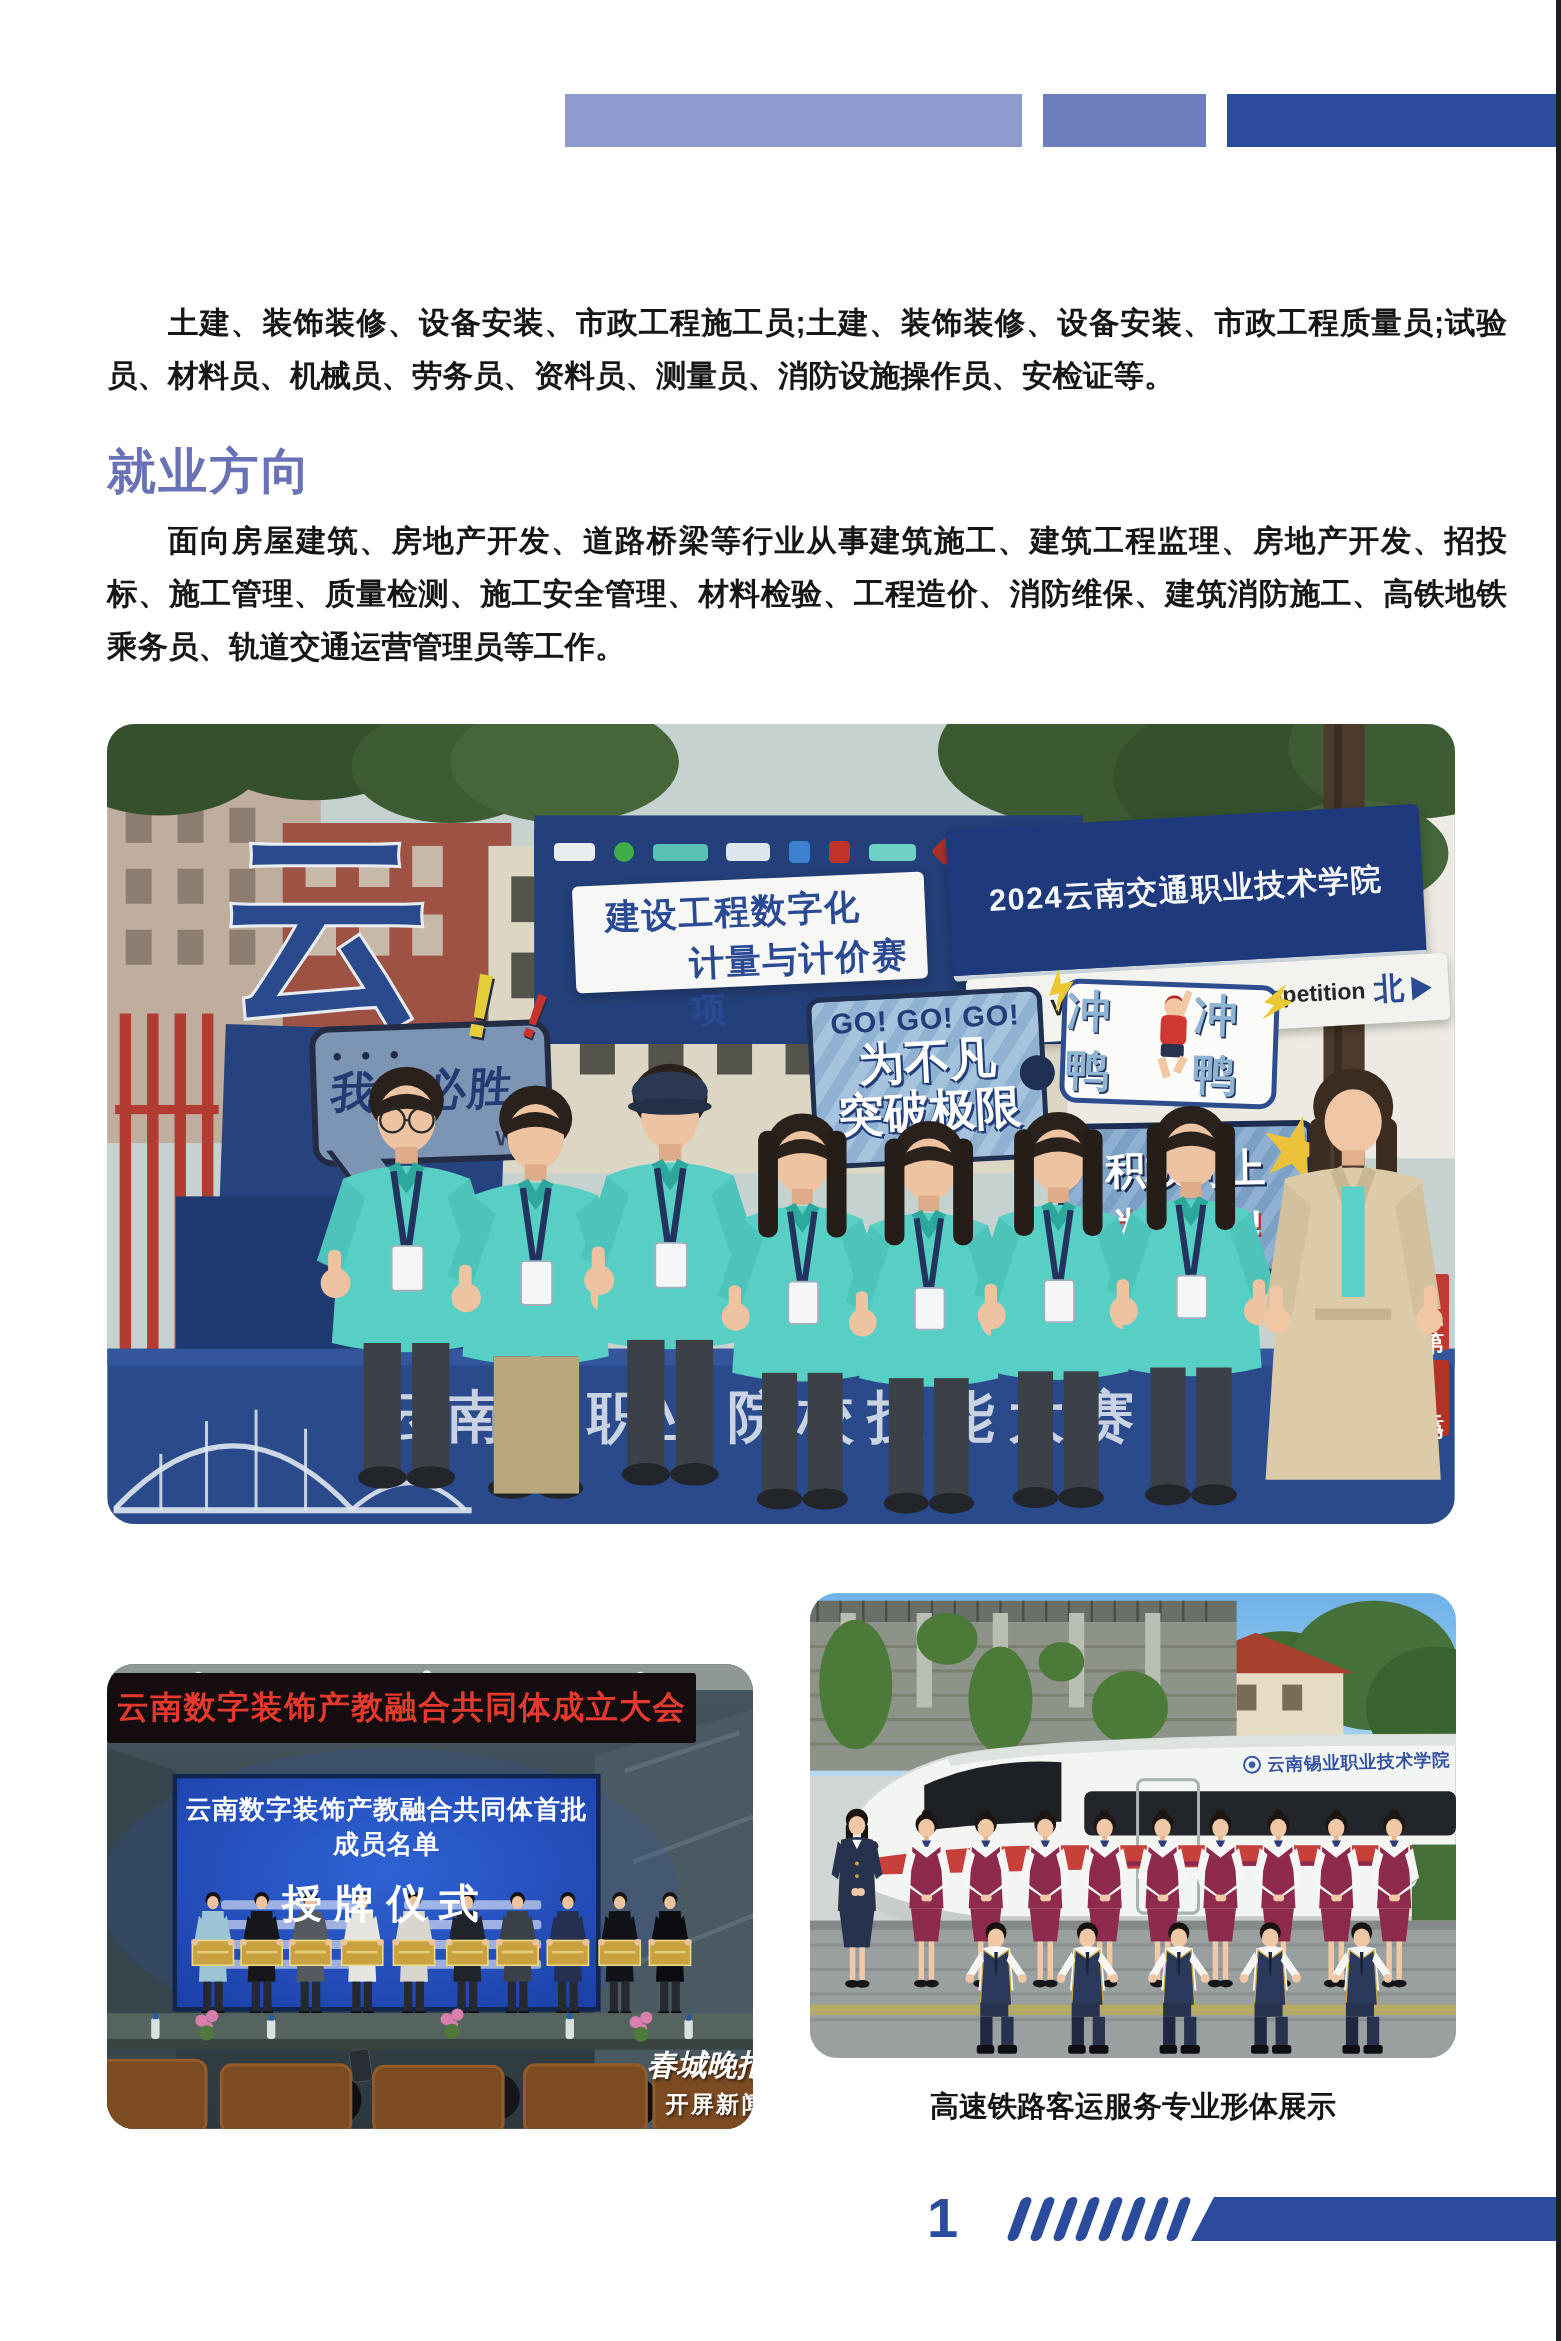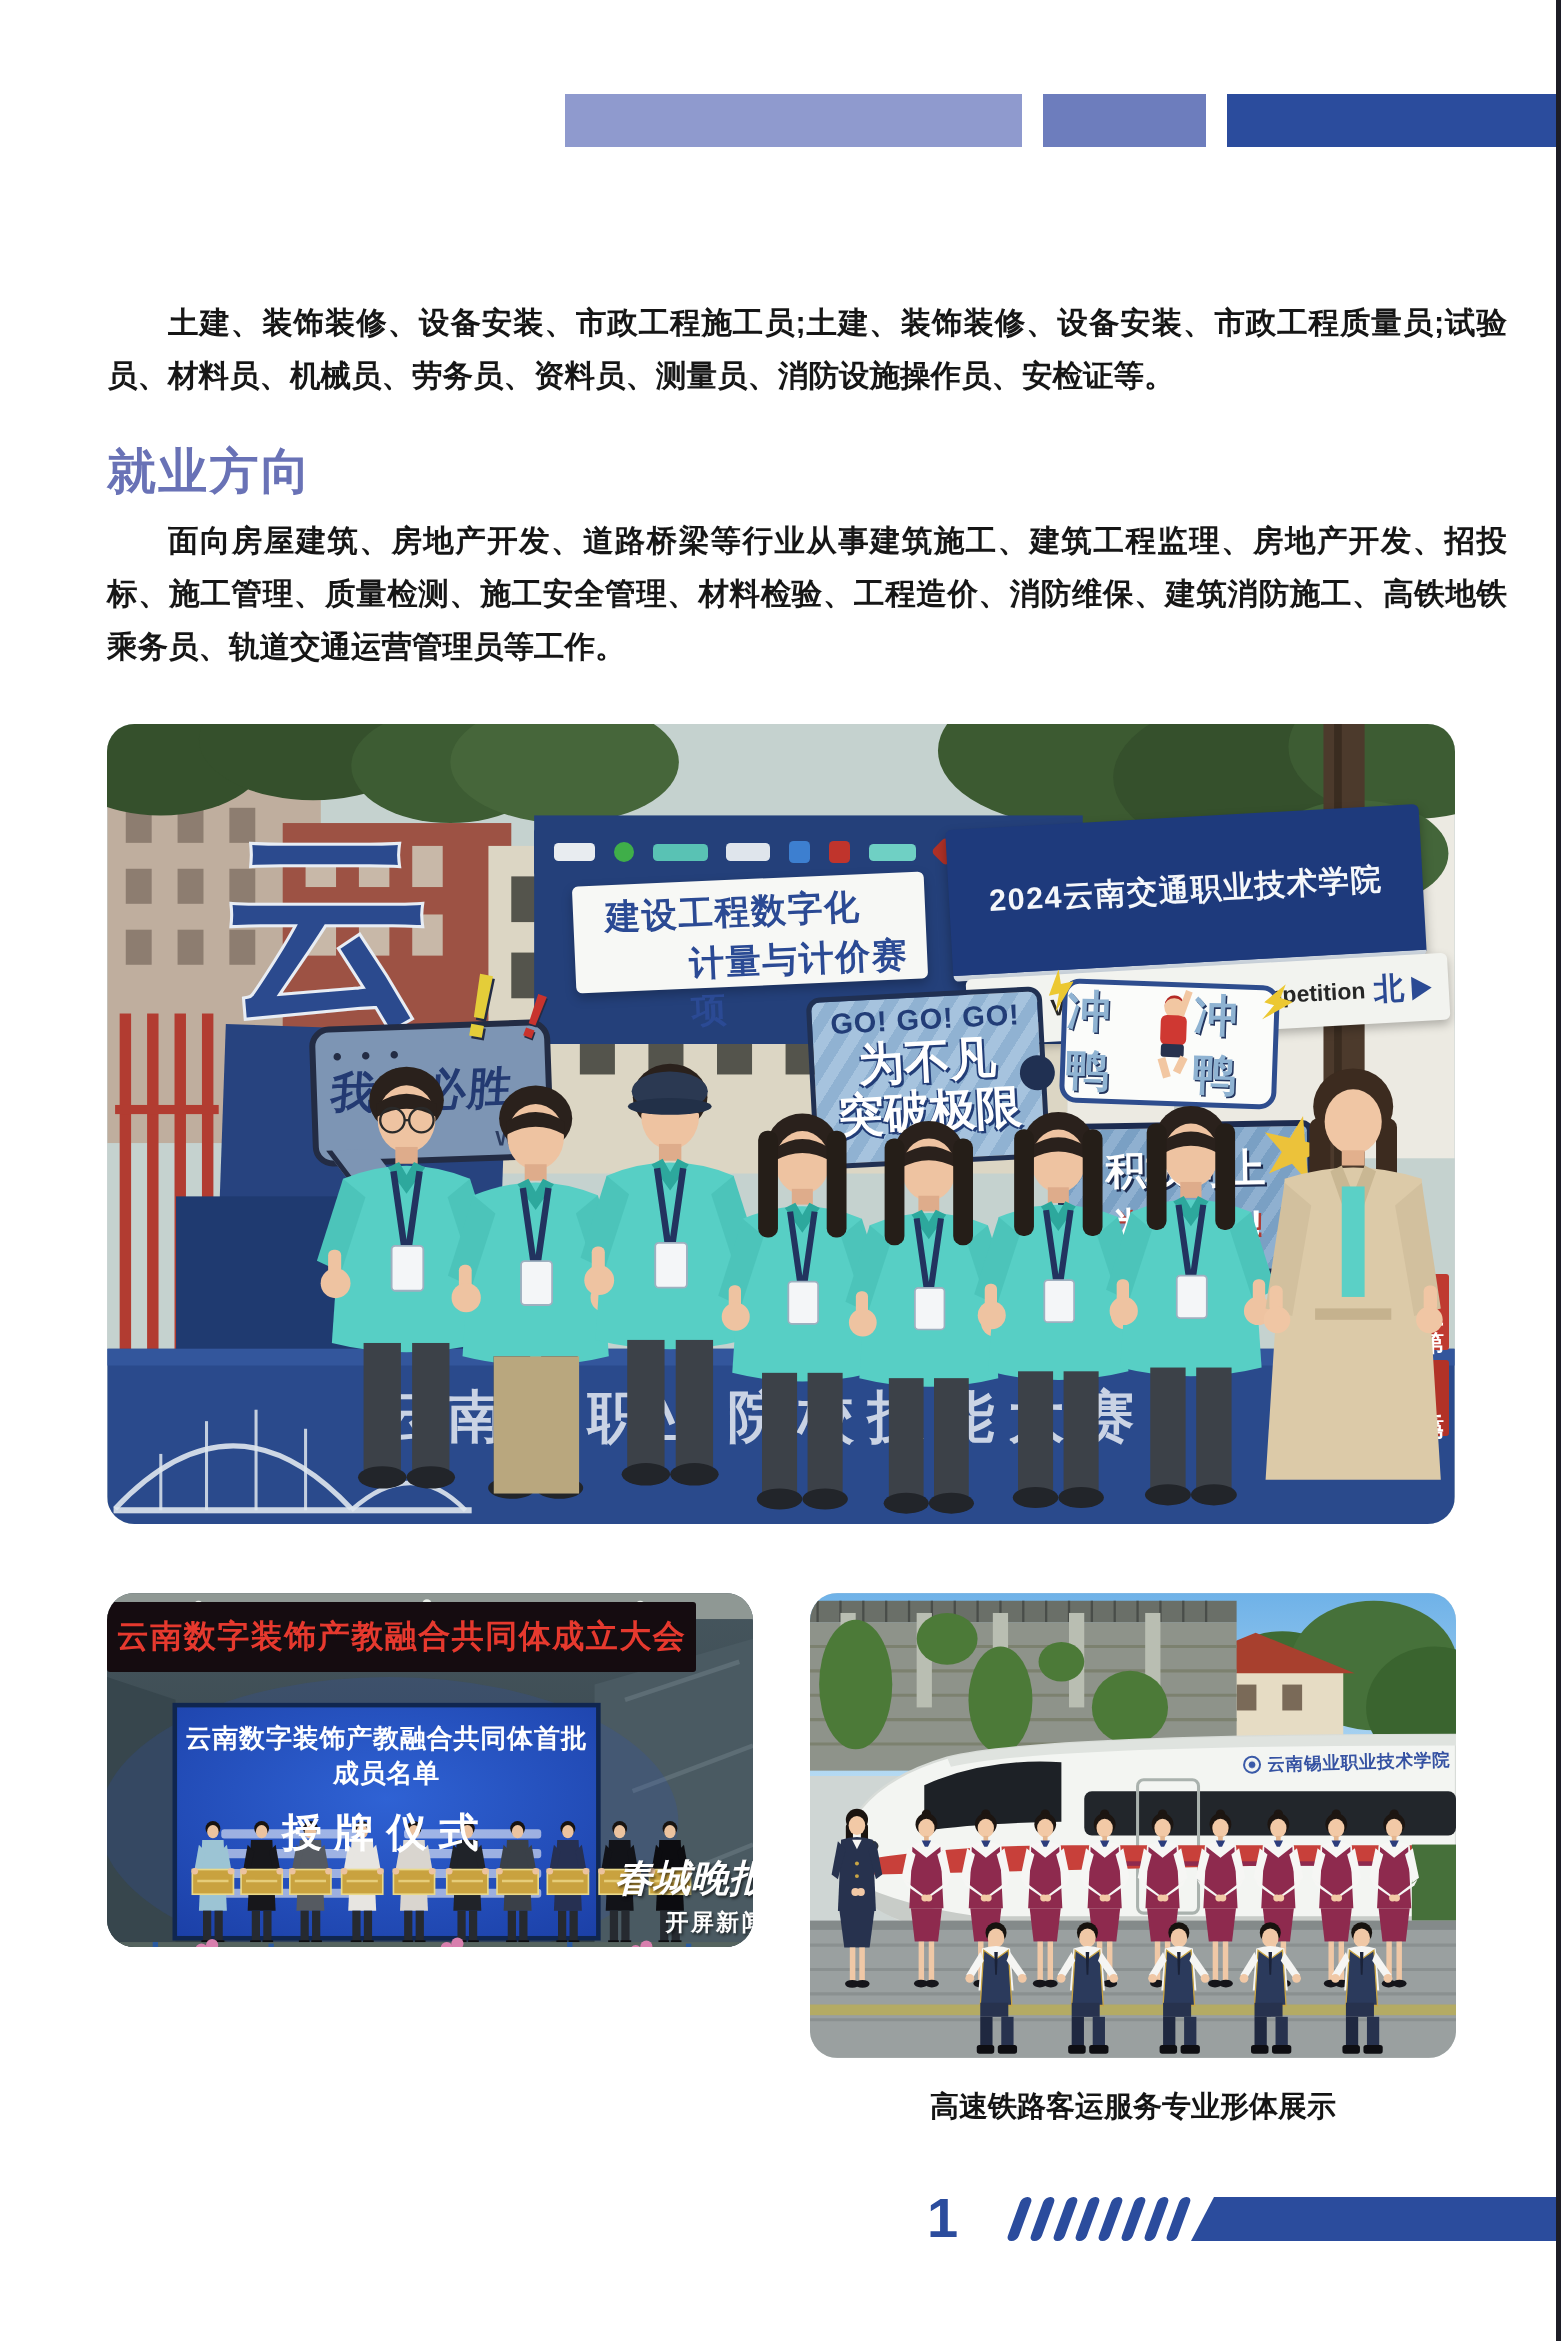--- a/index.html
+++ b/index.html
@@ -18,21 +18,21 @@
   .sec-title{position:absolute;left:107px;margin:0;font-size:49px;font-weight:900;
              color:#6972b6;letter-spacing:2.3px;}
   #title1{top:223px;} #title2{top:439px;}
   .para{position:absolute;left:107px;width:1400px;margin:0;font-size:30.5px;font-weight:700;
         color:#161616;line-height:53px;text-align:justify;text-indent:2em;}
   #para1{top:296px;} #para2{top:514px;}
 
   
   .photo{position:absolute;border-radius:27.4px;overflow:hidden;background:#cfd6d4;}
   #photo1{left:107px;top:724px;width:1348px;height:800px;}
-  #photo2{left:107px;top:1593px;width:646px;height:354px;}
+  #photo2{left:107px;top:1664px;width:646px;height:465px;}
   #photo3{left:810px;top:1593px;width:646px;height:465px;}
   .photo svg{position:absolute;left:0;top:0;}
   .caption{position:absolute;margin:0;font-size:29px;font-weight:700;color:#141414;text-align:center;}
   #cap1{left:107px;top:1535px;width:1348px;}
   #cap2{left:107px;top:2087px;width:646px;}
   #cap3{left:810px;top:2087px;width:646px;}
 
   
   #sponsor-strip{left:427px;top:105px;width:421px;height:46px;background:#24407a;border-radius:3px;
      display:flex;align-items:center;justify-content:space-around;padding:0 10.7px;z-index:2;}
@@ -103,21 +103,21 @@
   #flag2{left:1307px;top:636px;height:76px;background:#b23227;}
 
   
   #led{left:0;top:9.1px;width:589px;height:70px;background:#150c10;border-radius:3px;z-index:2;
      display:flex;align-items:center;justify-content:center;overflow:hidden;}
   #led span{color:#e6392e;font-size:32px;font-weight:800;letter-spacing:1.5px;white-space:nowrap;}
   #screen-text{left:70px;top:128px;width:419px;z-index:2;text-align:center;color:#fff;}
   #screen-text .s1{font-size:26px;font-weight:800;letter-spacing:0.8px;}
   #screen-text .s2{margin-top:13.7px;font-size:40px;font-weight:900;letter-spacing:12.2px;}
   #watermark{right:-13.7px;bottom:9.1px;width:191px;z-index:3;text-align:right;color:#fff;overflow:hidden;}
-  #watermark .wm1{font-family:"DejaVu Serif",serif;font-style:italic;font-size:38px;font-weight:700;
+  #watermark .wm1{font-family:"DejaVu Serif",serif;font-style:italic;font-size:30px;font-weight:700;
      text-shadow:1.5px 1.5px 3px rgba(0,0,0,.6);white-space:nowrap;}
   #watermark .wm2{margin-top:3px;font-size:23px;font-weight:900;letter-spacing:2.3px;white-space:nowrap;
      text-shadow:1.5px 1.5px 3px rgba(0,0,0,.6);}
 
   
   #train-label{left:433px;top:157px;width:229px;z-index:2;display:flex;align-items:center;gap:6.1px;
      transform:rotate(-1.5deg);}
   #train-logo{width:18.3px;height:18.3px;border-radius:50%;border:2.3px solid #3a5aa8;box-sizing:border-box;
      background:radial-gradient(circle at 50% 50%, #3a5aa8 0 3px, transparent 3.8px);}
   #train-label span{font-size:17.5px;font-weight:700;color:#3552a2;white-space:nowrap;letter-spacing:0.8px;}

